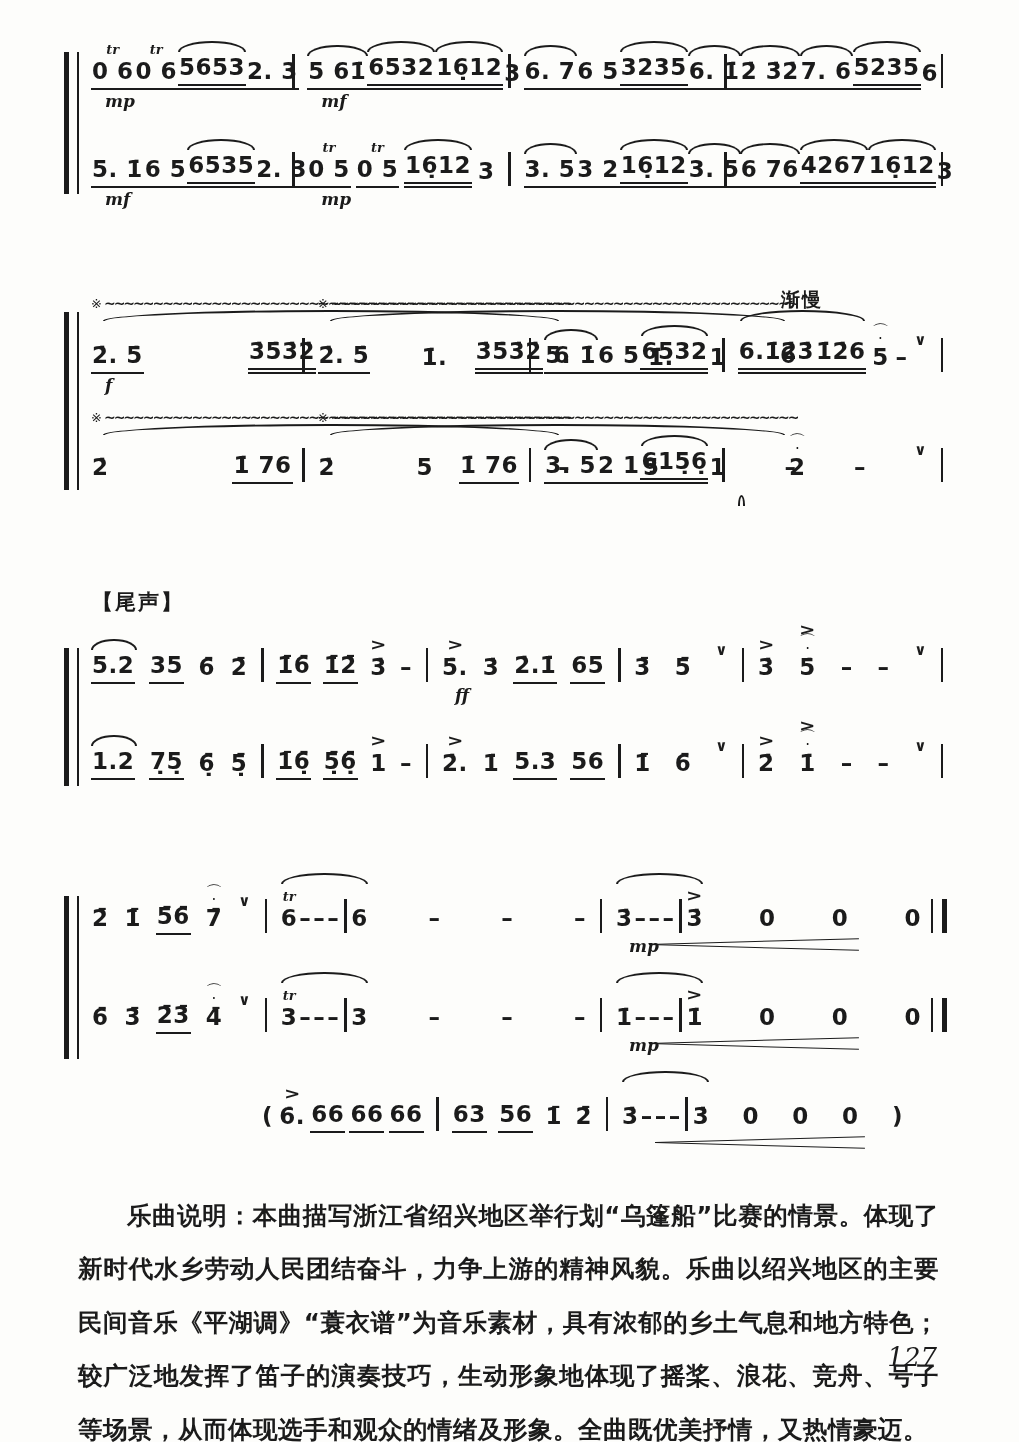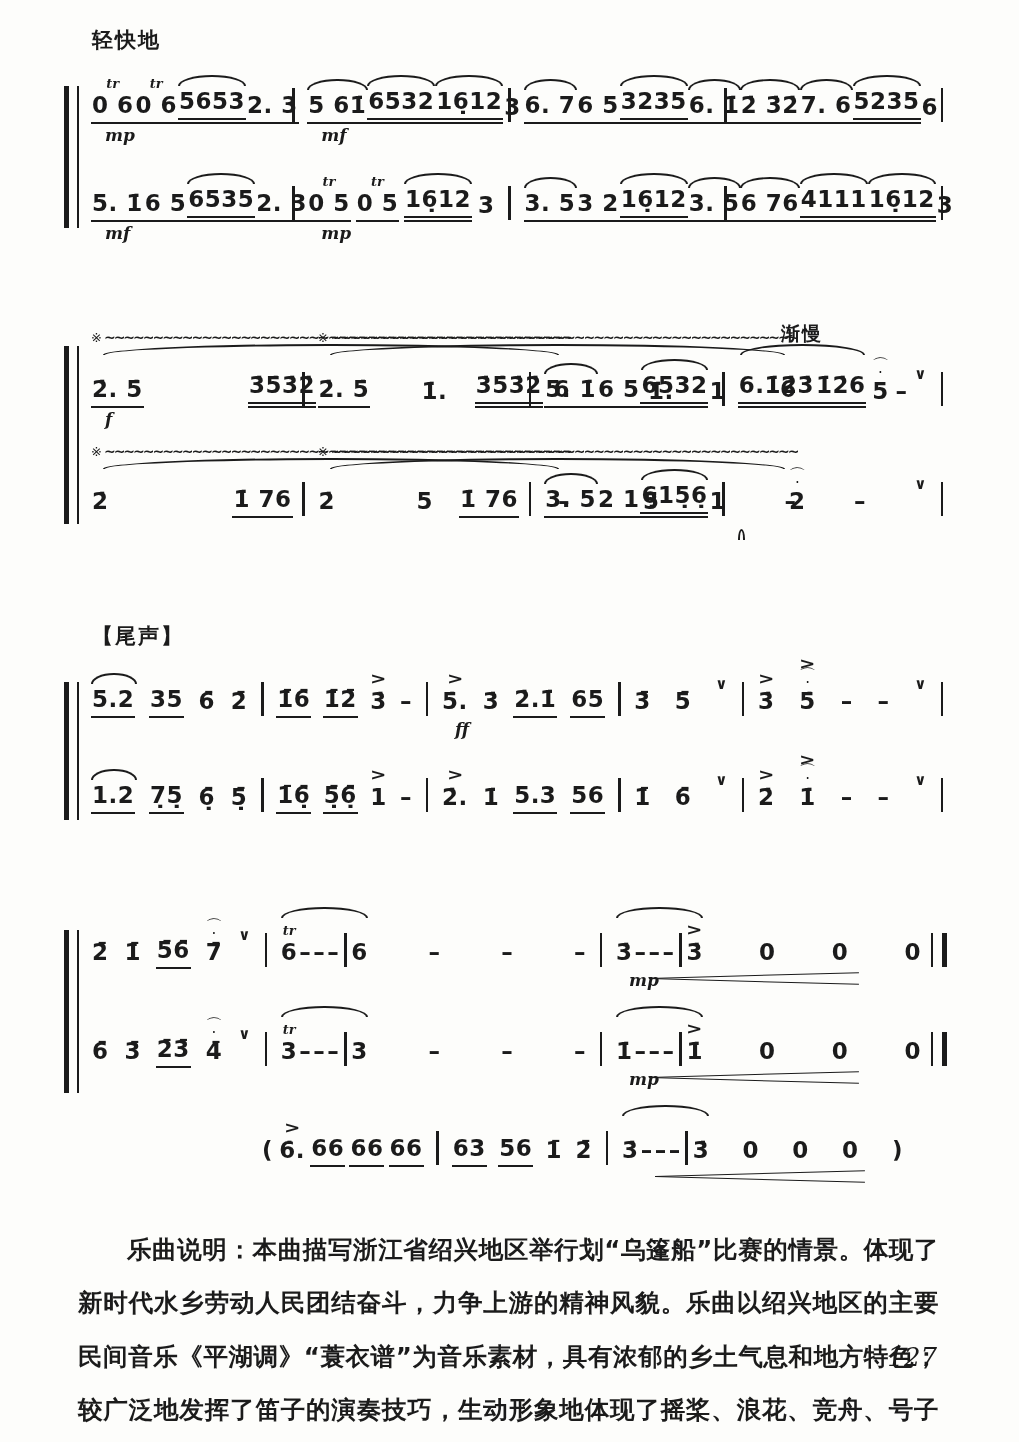--- a/index.html
+++ b/index.html
@@ -92,21 +92,20 @@
     position:absolute;right:82px;top:1342px;
     font-size:26px;font-weight:400;font-style:italic;
     font-family:"DejaVu Serif",serif;
   }
 </style>
 </head>
 <body>
 
 <div id="sheet">
   <div id="systems">
-      <div class="syslabel">轻快地</div>
       <div class="system s1">
         <div class="bracket"></div>
         <div class="sline">
           <div class="measure">
             <span class="tok">
               <div class="over">
                 <span class="tr">tr</span>
               </div>
               <div class="main">
                 <span class="txt u1">0 6</span>
@@ -418,21 +417,21 @@
               <div class="main">
                 <span class="txt u1">6 76</span>
               </div>
               <div class="under"></div>
             </span>
             <span class="tok">
               <div class="over">
                 <div class="arc"></div>
               </div>
               <div class="main">
-                <span class="txt u2">4111</span>
+                <span class="txt u2">4267</span>
               </div>
               <div class="under"></div>
             </span>
             <span class="tok">
               <div class="over">
                 <div class="arc"></div>
               </div>
               <div class="main">
                 <span class="txt u2">16̣12</span>
               </div>

